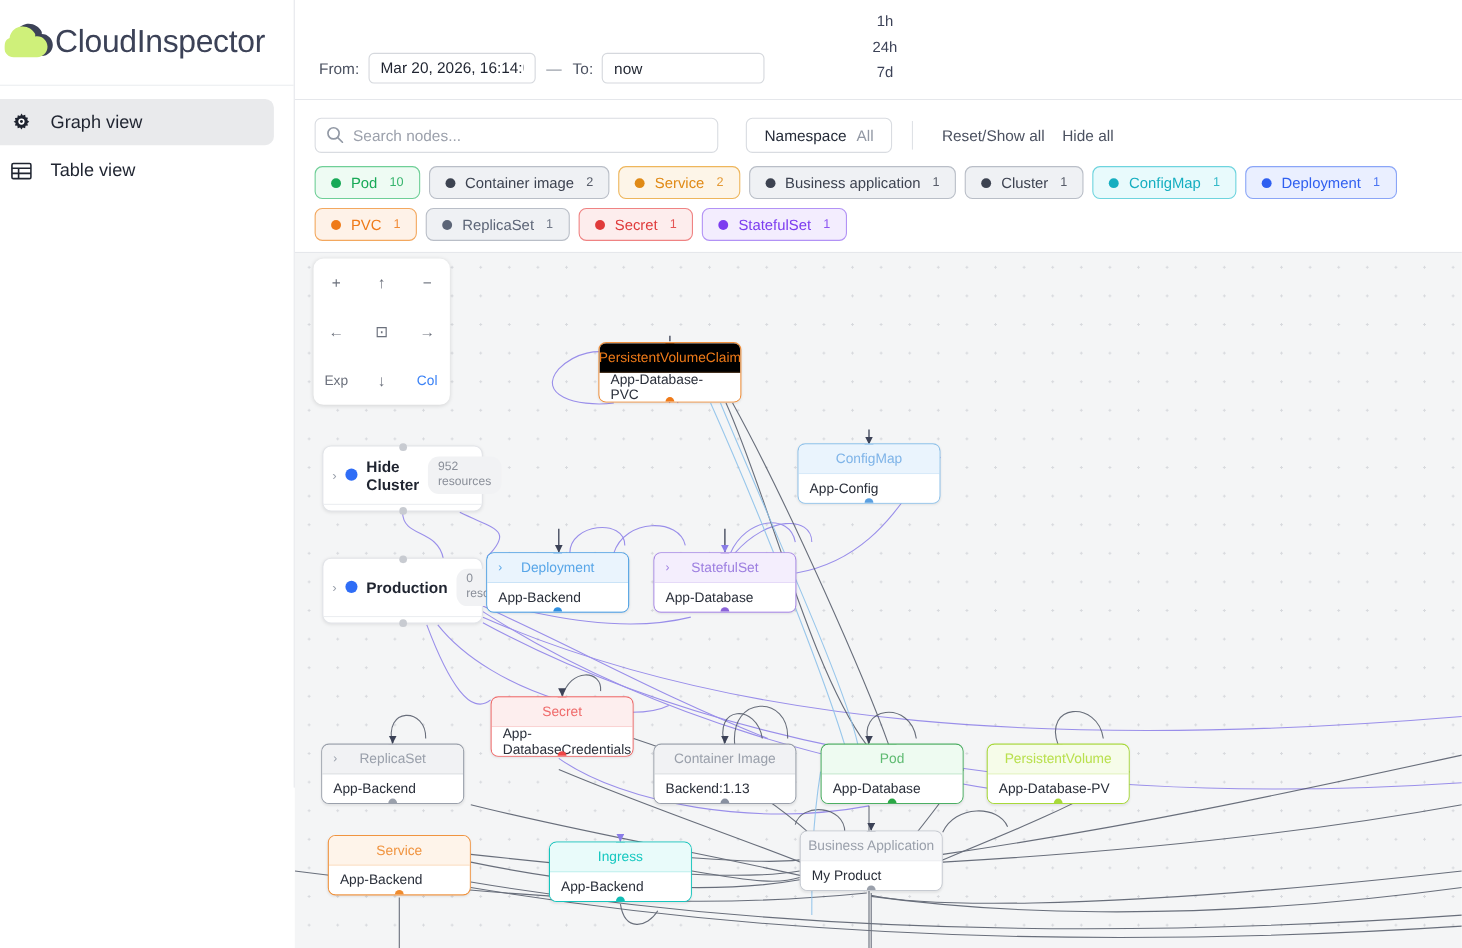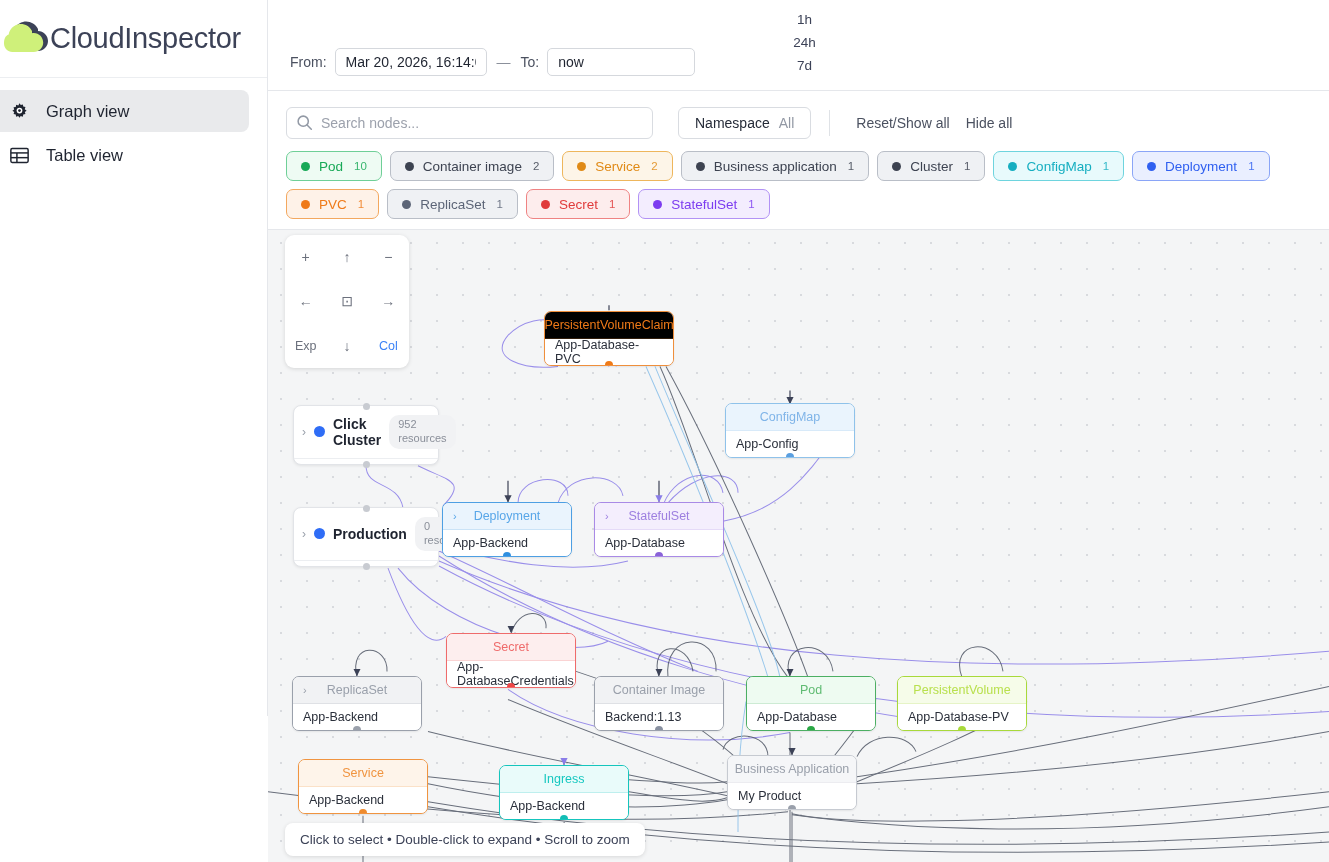--- a/index.html
+++ b/index.html
@@ -418,21 +418,21 @@
           <button class="">↓</button>
           <button class="dim sm">Col</button>
         </div>
 
       <div id="groups">
           <div class="gnode" style="left: 25px; top: 175px; width: 146px; height: 60px;">
             <span class="gport" style="top:-3.5px"></span>
             <div class="ghead">
               <span class="gcaret">›</span>
               <span class="gdot" style="background:#2f6df6"></span>
-              <span class="gname"><span>Click</span><br><span>Cluster</span></span>
+              <span class="gname"><span>Hide</span><br><span>Cluster</span></span>
               <span class="gbadge">
                 <b>952</b>
                 <b>resources</b>
               </span>
             </div>
             <div class="gfoot"></div>
             <span class="gport" style="bottom:-3.5px"></span>
           </div>
           <div class="gnode" style="left: 25px; top: 277px; width: 146px; height: 60px;">
             <span class="gport" style="top:-3.5px"></span>
@@ -545,17 +545,16 @@
           <div class="node" style="left: 459px; top: 525px; width: 130px; height: 55px; border-color: rgb(198, 202, 209);">
             <span class="port t" style="background:#9aa0ab"></span>
             <div class="nhead" style="background:#f5f6f8;color:#9aa0ab;border-bottom-color:#c6cad133">
               <span>Business Application</span>
             </div>
             <div class="nbody">My Product</div>
             <span class="port b" style="background:#9aa0ab"></span>
           </div>
         </div>
 
-      <div class="hint">Click to select • Double-click to expand • Scroll to zoom</div>
     </div>
 
   </section>
 </div>
 
 </body></html>

